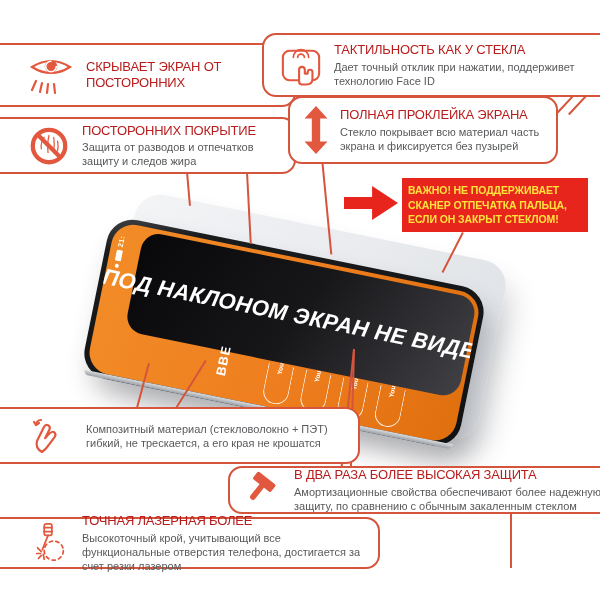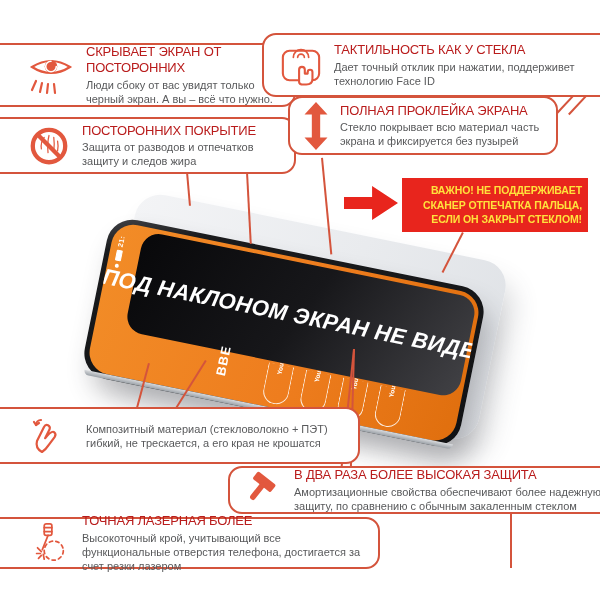--- a/index.html
+++ b/index.html
@@ -10,21 +10,21 @@
            background:#fff;border:2px solid #d4543c;border-radius:14px;
            padding:6px 10px;box-sizing:border-box;z-index:4;}
   .callout .icon{flex:0 0 auto;display:flex;align-items:center;justify-content:center;}
   .callout .txt{min-width:0;}
   .c-title{font-size:13px;font-weight:400;color:#b91c1c;letter-spacing:-0.2px;line-height:1.25;}
   .c-body{font-size:11px;color:#58595b;line-height:1.28;margin-top:1px;}
   .off-left{border-top-left-radius:0;border-bottom-left-radius:0;padding-left:50px;}
   .off-right{border-top-right-radius:0;border-bottom-right-radius:0;}
   
   #warning{position:absolute;left:402px;top:178px;width:186px;height:54px;background:#e8251d;
-           display:flex;align-items:center;justify-content:center;text-align:right;
+           display:flex;align-items:center;justify-content:center;text-align:left;
            z-index:6;padding:4px 6px;box-sizing:border-box;}
   #warning .w-txt{font-size:10.5px;font-weight:700;color:#ffe23c;line-height:1.4;letter-spacing:-0.1px;}
   #warn-arrow{position:absolute;left:344px;top:186px;width:54px;height:34px;background:#e8251d;z-index:6;
               clip-path:polygon(0 32%,52% 32%,52% 0,100% 50%,52% 100%,52% 68%,0 68%);}
   
   .ln{position:absolute;width:2px;background:#d4543c;transform-origin:top left;z-index:3;}
   
   #glass{position:absolute;left:140px;top:190px;width:378px;height:182px;border-radius:26px;
          background:linear-gradient(105deg,#f3f4f6 0%,#e9ebee 55%,#dfe2e6 100%);
          transform:rotate(11.5deg);transform-origin:top left;z-index:1;
@@ -108,21 +108,20 @@
         <circle cx="23" cy="12.5" r="6.3" fill="#e2583e" stroke="none"></circle>
         <path d="M23 7.2 a5.3 5.3 0 1 0 5.3 5.3" stroke="#fff" stroke-width="1.6"></path>
         <line x1="8" y1="27" x2="4" y2="36"></line>
         <line x1="14" y1="29" x2="12" y2="38"></line>
         <line x1="20" y1="30" x2="19" y2="39"></line>
         <line x1="26" y1="30" x2="27" y2="39"></line>
       </svg>
     </div>
     <div class="txt">
       <div class="c-title">СКРЫВАЕТ ЭКРАН ОТ ПОСТОРОННИХ</div>
-      <div class="c-body">Люди сбоку от вас увидят только черный экран. А вы – всё что нужно.</div>
     </div>
   </div>
 
   <div class="callout off-right" style="left:262px;top:33px;width:356px;height:64px;padding-left:16px;z-index:5;">
     <div class="icon">
       <svg width="42" height="42" viewBox="0 0 44 44" fill="none" stroke="#e2583e" stroke-width="2.2" stroke-linecap="round" stroke-linejoin="round">
         <rect x="3" y="7" width="38" height="31" rx="7"></rect>
         <path d="M14 14 a8 8 0 0 1 16 0" stroke-width="1.8"></path>
         <path d="M18.5 14 a3.5 3.5 0 0 1 7 0" stroke-width="1.8"></path>
         <path d="M20 40 v-13 q0-3 3-3 t3 3 v4 h3 v-1.5 q0-2.5 2.5-2.5 t2.5 2.5 v7 q0 6 -6.5 6 h-3 q-4.5 0 -4.5-3z" fill="#fff"></path>
@@ -141,21 +140,21 @@
         <path d="M17 13 q-4 5 -3 12 M22 11 q-2 8 -1 18 M27 13 q1 7 0 15 M31 17 q1 5 0 10" stroke-width="1.3"></path>
         <line x1="10.5" y1="10.5" x2="33.5" y2="33.5" stroke-width="4.5"></line>
       </svg>
     </div>
     <div class="txt">
       <div class="c-title">ПОСТОРОННИХ ПОКРЫТИЕ</div>
       <div class="c-body">Защита от разводов и отпечатков защиту и следов жира</div>
     </div>
   </div>
 
-  <div class="callout" style="left:288px;top:96px;width:270px;height:59px;padding-left:14px;z-index:4;">
+  <div class="callout" style="left:288px;top:96px;width:270px;height:68px;padding-left:14px;z-index:4;">
     <div class="icon">
       <svg width="24" height="48" viewBox="0 0 22 46">
         <polygon points="11,0 22,12 15,12 15,34 22,34 11,46 0,34 7,34 7,12 0,12" fill="#e2583e"></polygon>
       </svg>
     </div>
     <div class="txt">
       <div class="c-title">ПОЛНАЯ ПРОКЛЕЙКА ЭКРАНА</div>
       <div class="c-body">Стекло покрывает всю материал часть экрана и фиксируется без пузырей</div>
     </div>
   </div>

